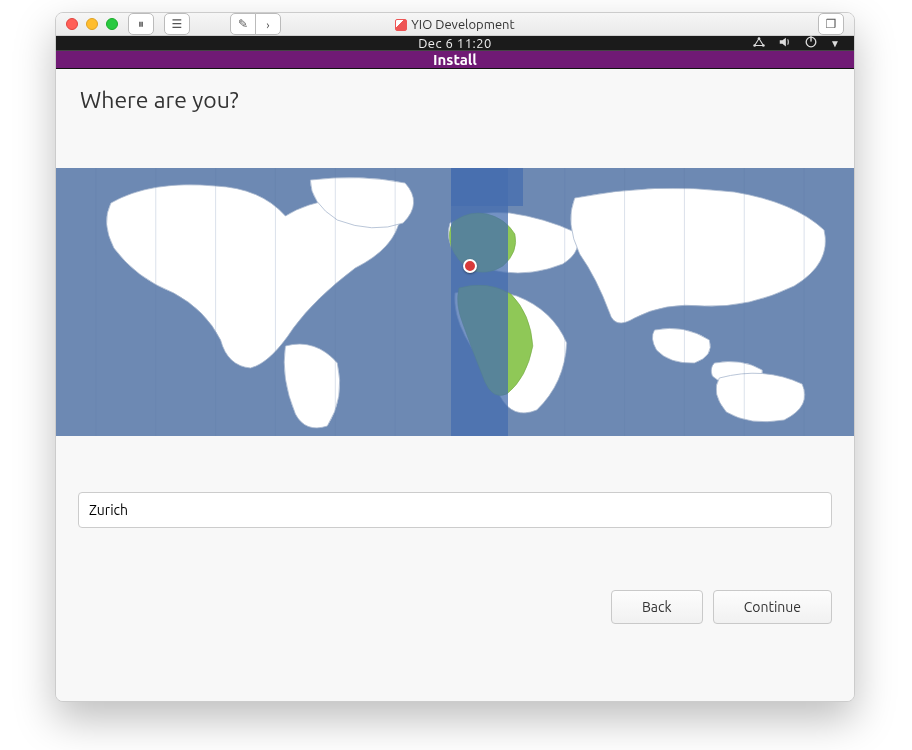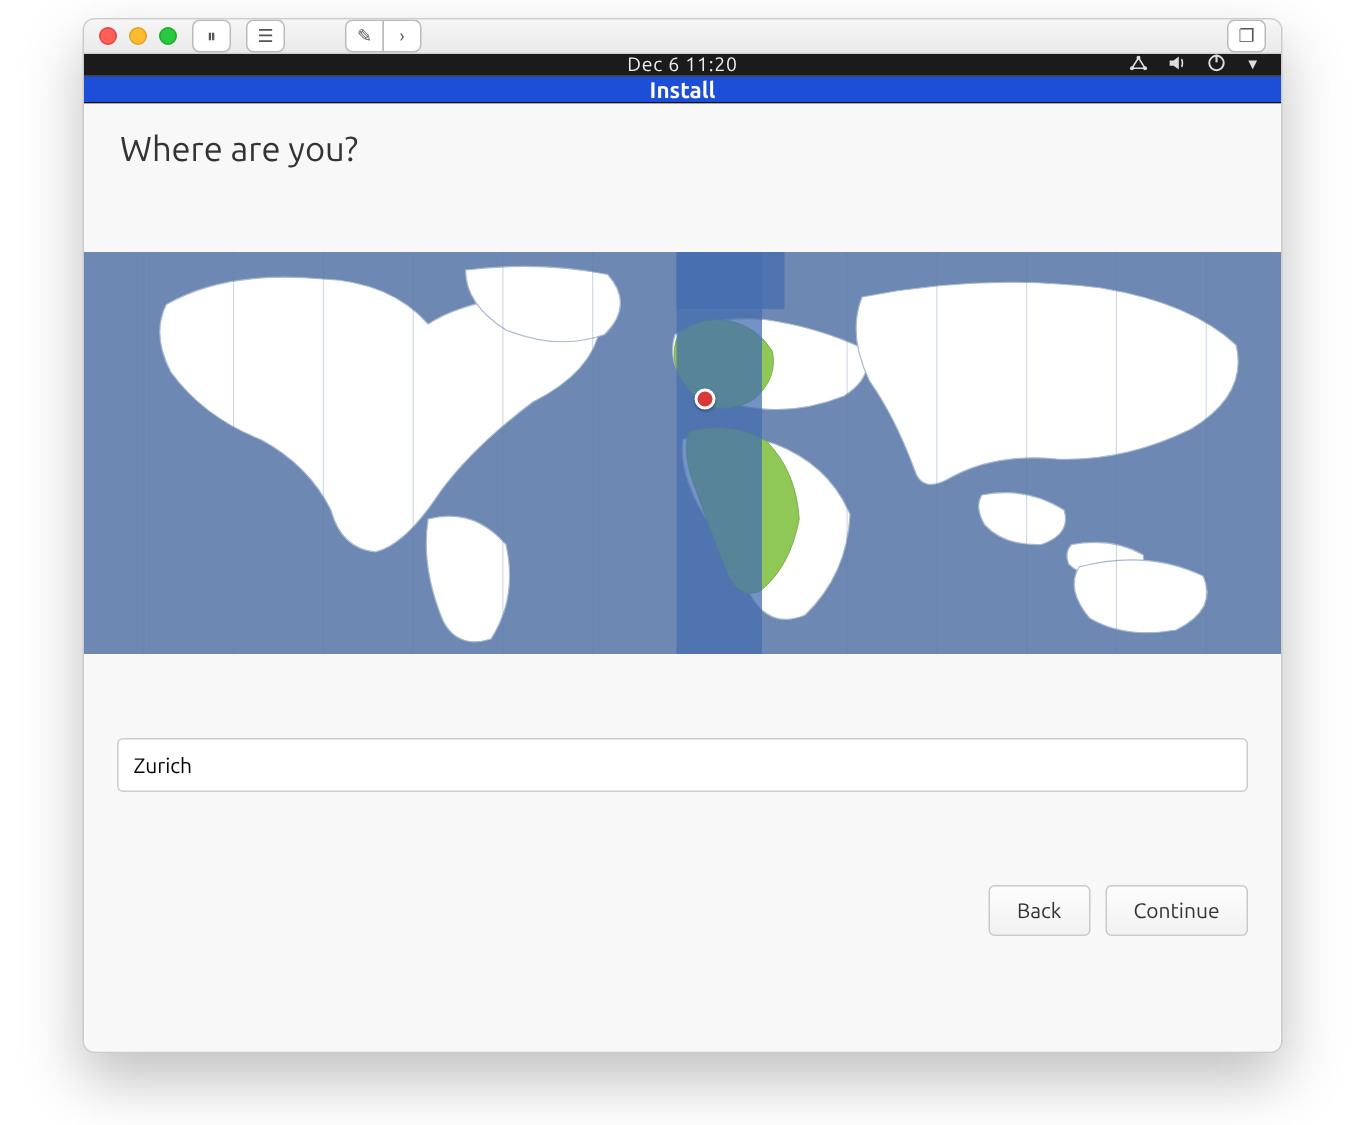--- a/index.html
+++ b/index.html
@@ -65,21 +65,21 @@
     font-family: Ubuntu, sans-serif;
   }
   .ubuntu-topbar .date { letter-spacing:0.5px; }
   .ubuntu-topbar .sysicons { position:absolute; right:14px; display:flex; gap:12px; align-items:center; font-size:13px; color:#ddd;}
   .sysicons svg { width:14px; height:14px; fill:#ddd; }
 
   .purple-strip { height: 16px; background: linear-gradient(#3a0f2b,#2b0a20); }
 
   .ubuntu-title {
     height: 42px;
-    background: #1d4ed8;
+    background: #701a75;
     color: #fff;
     display:flex;align-items:center;justify-content:center;
     font-size:15px; font-weight:600;
     font-family: Ubuntu, sans-serif;
     border-top: 1px solid #444;
     border-bottom: 1px solid #111;
   }
 
   .content {
     flex:1; background:#f8f8f8; display:flex; flex-direction:column;
@@ -122,21 +122,21 @@
     border:1px solid #ccc; border-radius:4px;
     padding: 0 10px; font-size:14px;
     background:#fff;
     font-family: Ubuntu, sans-serif;
   }
   .button-row {
     padding: 10px 22px;
     display:flex; justify-content:flex-end; gap:10px;
   }
   .btn {
-    height:34px; padding: 0 18px;
+    height:34px; padding: 0 30px;
     border:1px solid #c9c9c9; border-radius:4px;
     background: linear-gradient(#fdfdfd,#f1f1f1);
     font-size:14px; color:#333;
     font-family: Ubuntu, sans-serif;
     cursor:pointer;
   }
 
   .progress {
     padding: 48px 0 28px;
     display:flex; justify-content:center; gap:10px;
@@ -156,20 +156,23 @@
     <div class="traffic">
       <div class="dot red"></div>
       <div class="dot yellow"></div>
       <div class="dot green"></div>
     </div>
     <div class="tb-btn">⏸</div>
     <div class="tb-btn">☰</div>
     <div class="tb-group">
       <div class="tb-btn">✎</div>
       <div class="tb-btn">›</div>
+    </div>
+    <div class="mac-title">
+      <span class="ticon"></span><span>YIO Development</span>
     </div>
     <div class="right-tb tb-btn">❐</div>
   </div>
 
   <div class="ubuntu-topbar">
     <span class="date">Dec 6  11:20</span>
     <div class="sysicons">
       <span>
         <svg viewBox="0 0 16 16">
             <path d="M8 2l-3 4h2v4H5l3 4 3-4H9V6h2z" fill="none"></path>

